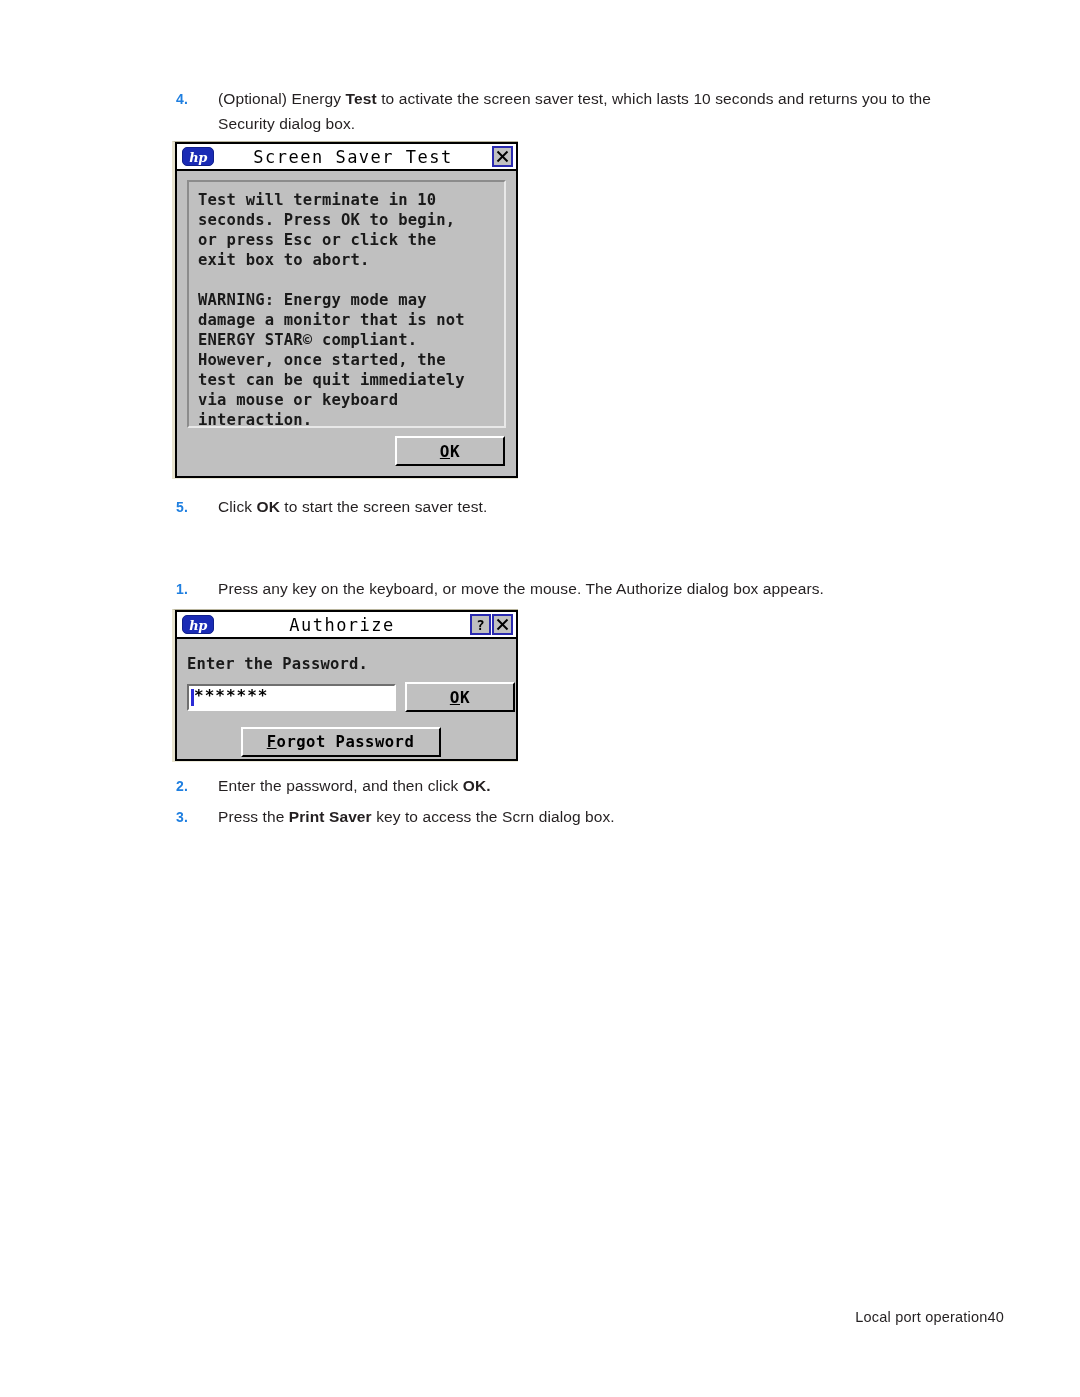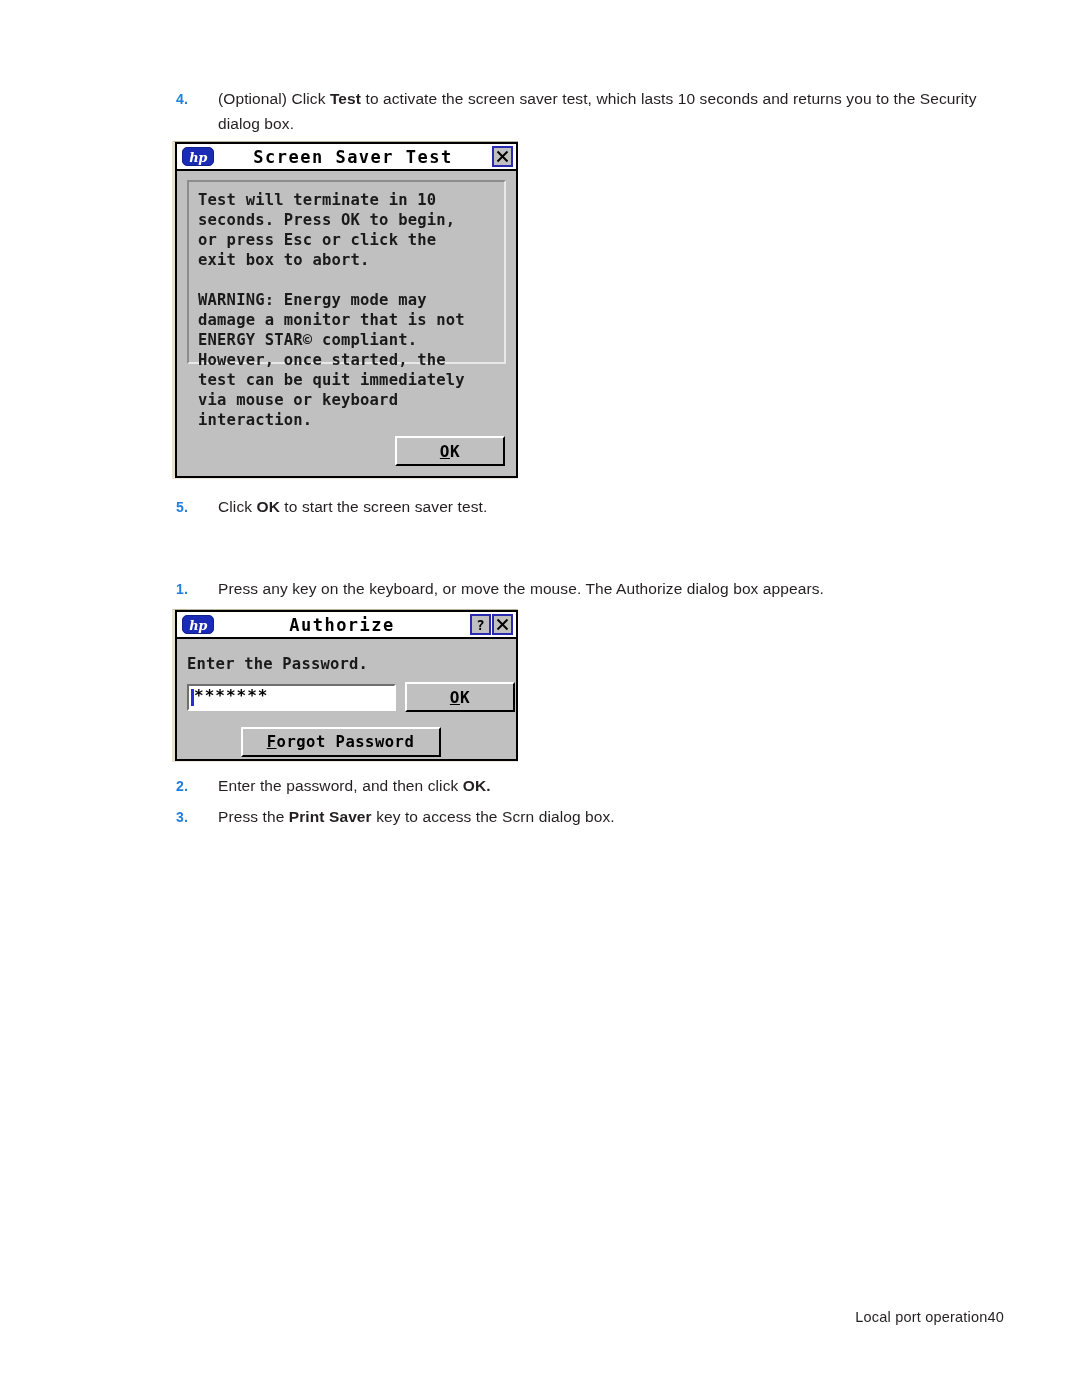--- a/index.html
+++ b/index.html
@@ -96,21 +96,21 @@
     text-align: center;
     letter-spacing: -0.5px;
     flex: 0 0 auto;
     margin-left: 3px;
     box-sizing: border-box;
   }
   .title-text {
     flex: 1;
     text-align: center;
     font-size: 17px;
-    font-weight: bold;
+    font-weight: normal;
     color: #000000;
     letter-spacing: 1.5px;
     font-family: "DejaVu Sans Mono", monospace;
   }
   .tb-btns {
     display: flex;
     gap: 1px;
     flex: 0 0 auto;
     margin-right: 1px;
   }
@@ -140,21 +140,21 @@
 
   .sst-body {
     margin: 9px 10px 0 10px;
     background: #c0c0c0;
     border-top: 2px solid #8c8c8c;
     border-left: 2px solid #8c8c8c;
     border-right: 2px solid #e8e8e8;
     border-bottom: 2px solid #e8e8e8;
     padding: 8px 9px 8px 9px;
     box-sizing: border-box;
-    height: 184px;
+    height: 248px;
   }
   .sst-text {
     font-family: "DejaVu Sans Mono", monospace;
     font-size: 15.5px;
     line-height: 20px;
     font-weight: bold;
     color: #1a1a1a;
     white-space: pre-wrap;
     letter-spacing: 0.2px;
   }
@@ -256,21 +256,21 @@
   }
   .footer .pg { }
 </style>
 </head>
 <body>
 
 <div class="page">
 
   <div class="step" id="step4" style="left:176px; top:86px; width:806px;">
     <span class="step-num">4.</span>
-    <span class="step-text"><span>(Optional) Click </span><b>Test</b><span> to activate the screen saver test, which lasts 10 seconds and returns you to the Security dialog box.</span></span>
+    <span class="step-text"><span>(Optional) Energy </span><b>Test</b><span> to activate the screen saver test, which lasts 10 seconds and returns you to the Security dialog box.</span></span>
   </div>
 
   <div class="dlg-outer" id="dlg-sst-outer">
     <div class="dlg" id="dlg-sst">
 
       <div class="titlebar">
         <div class="hp-logo">hp</div>
         <div class="title-text">Screen Saver Test</div>
         <div class="tb-btns">
           <div class="tb-btn">

